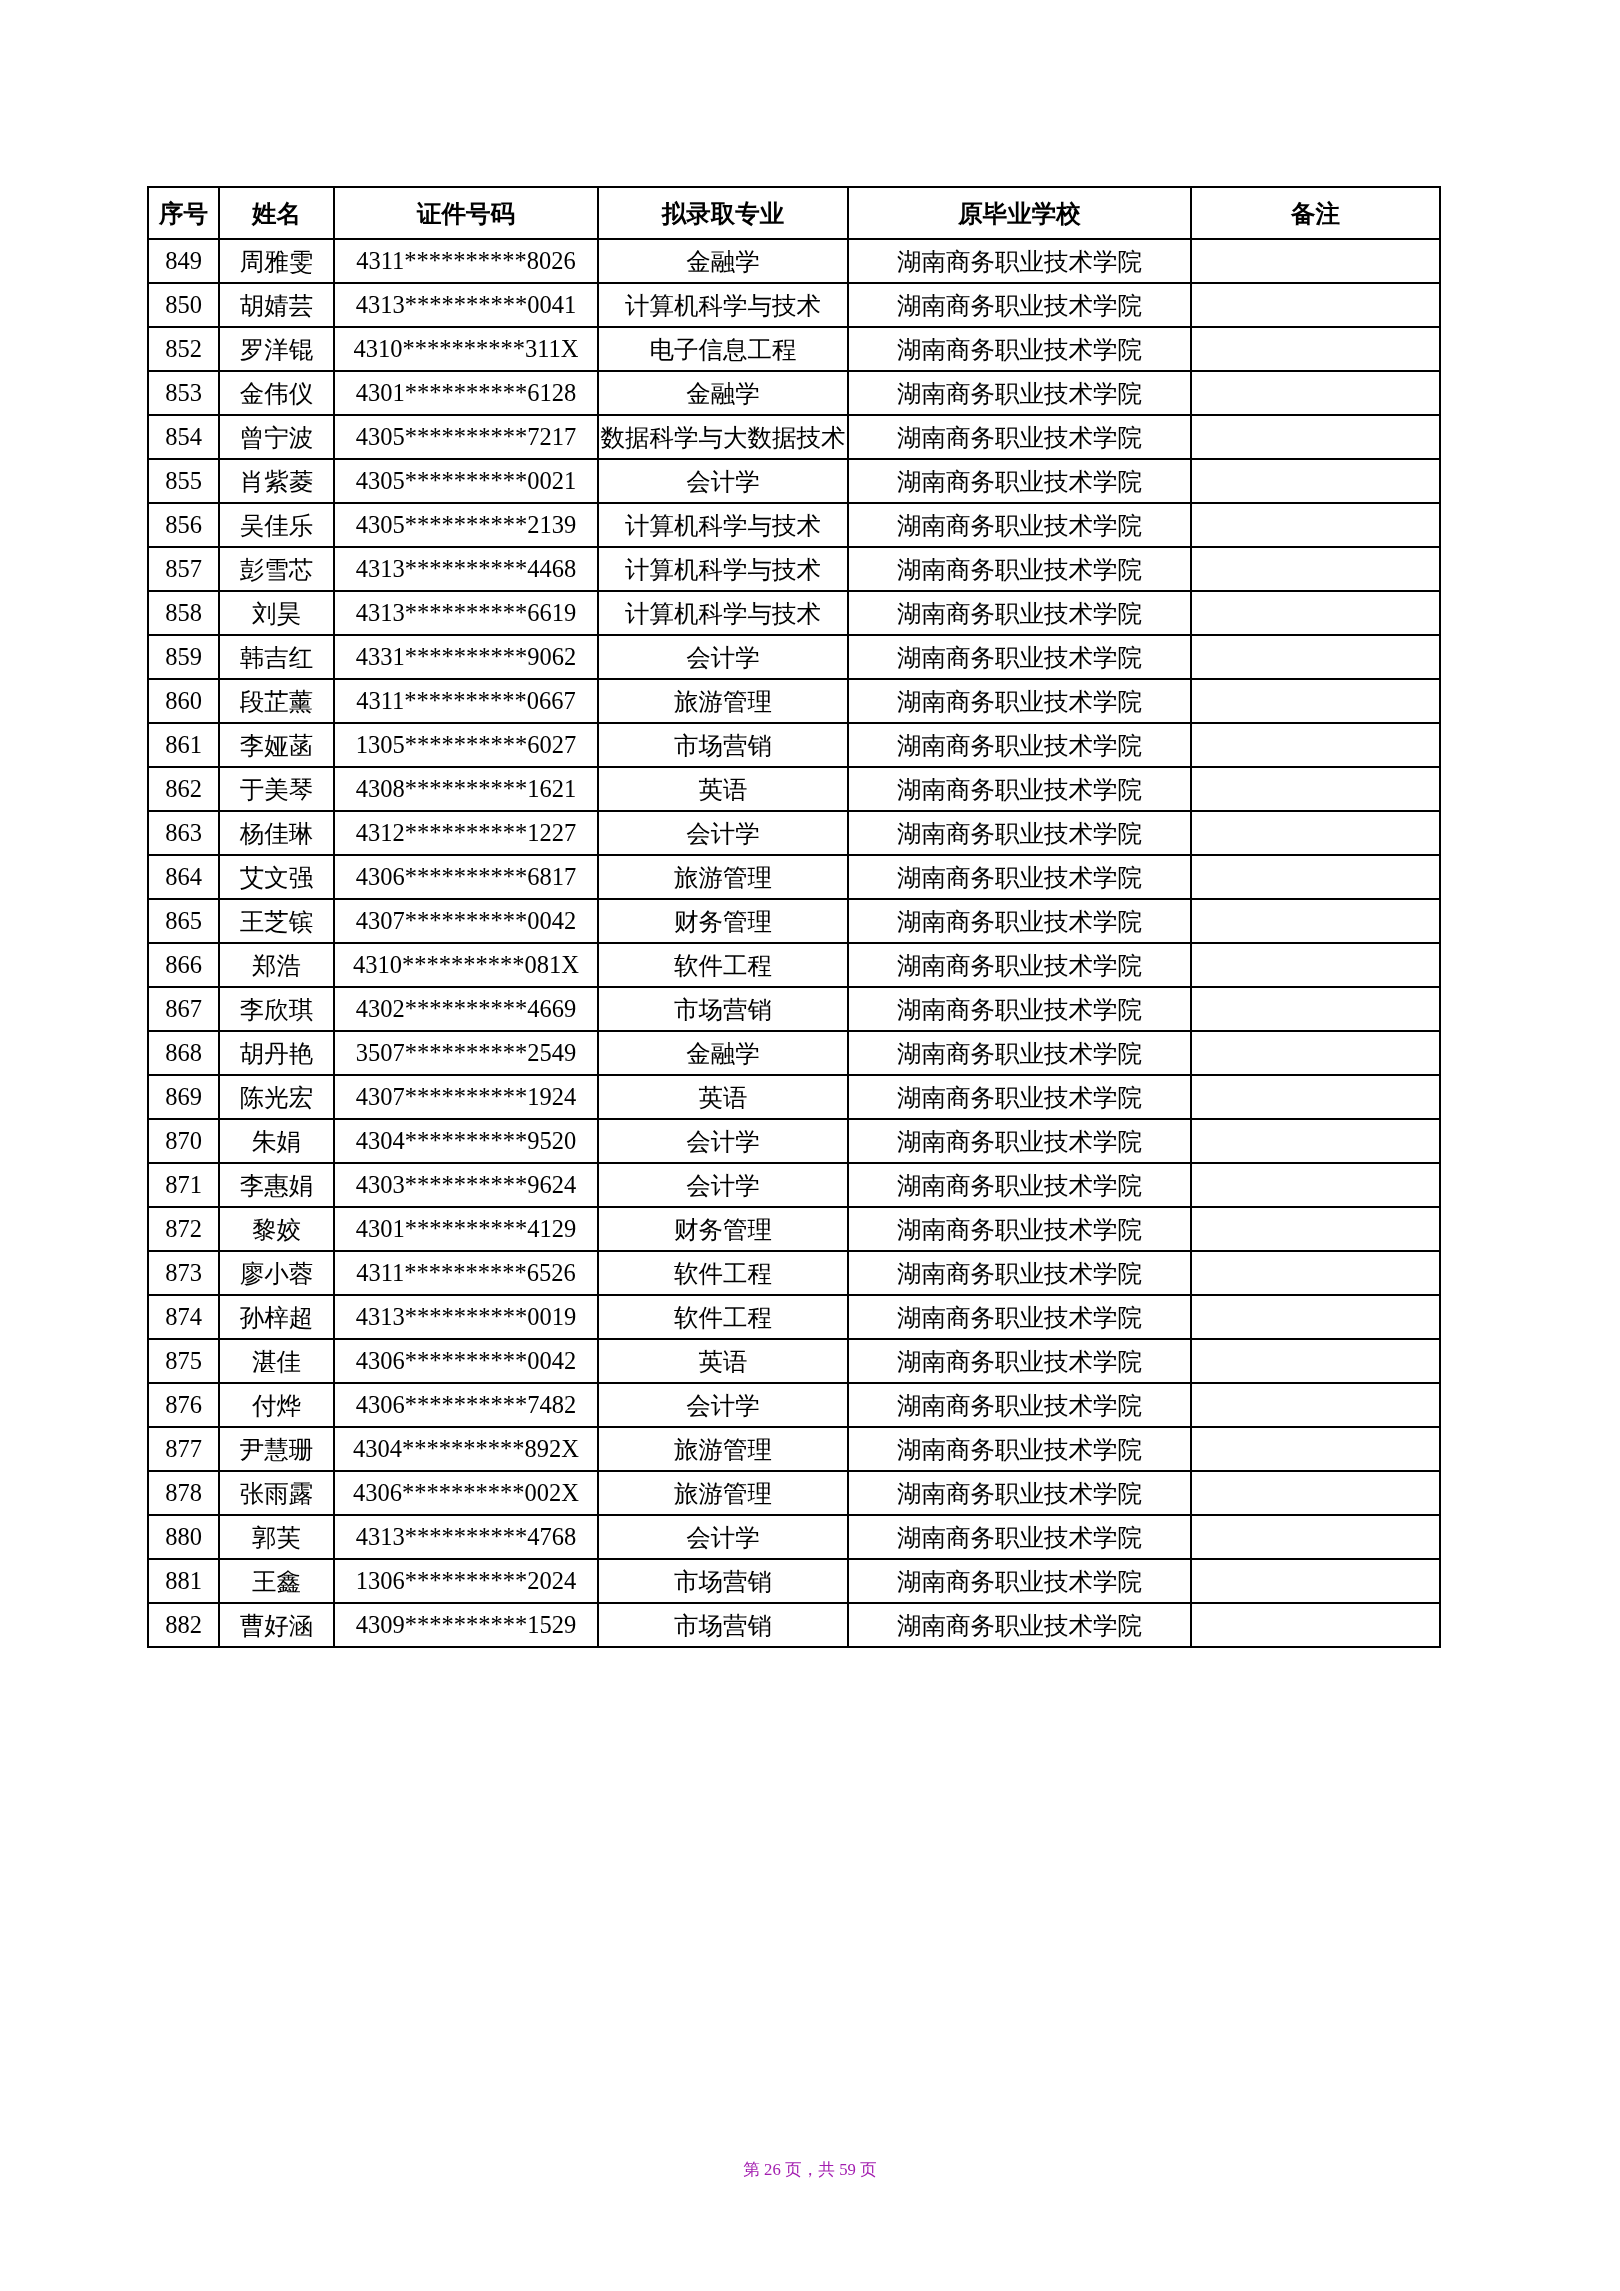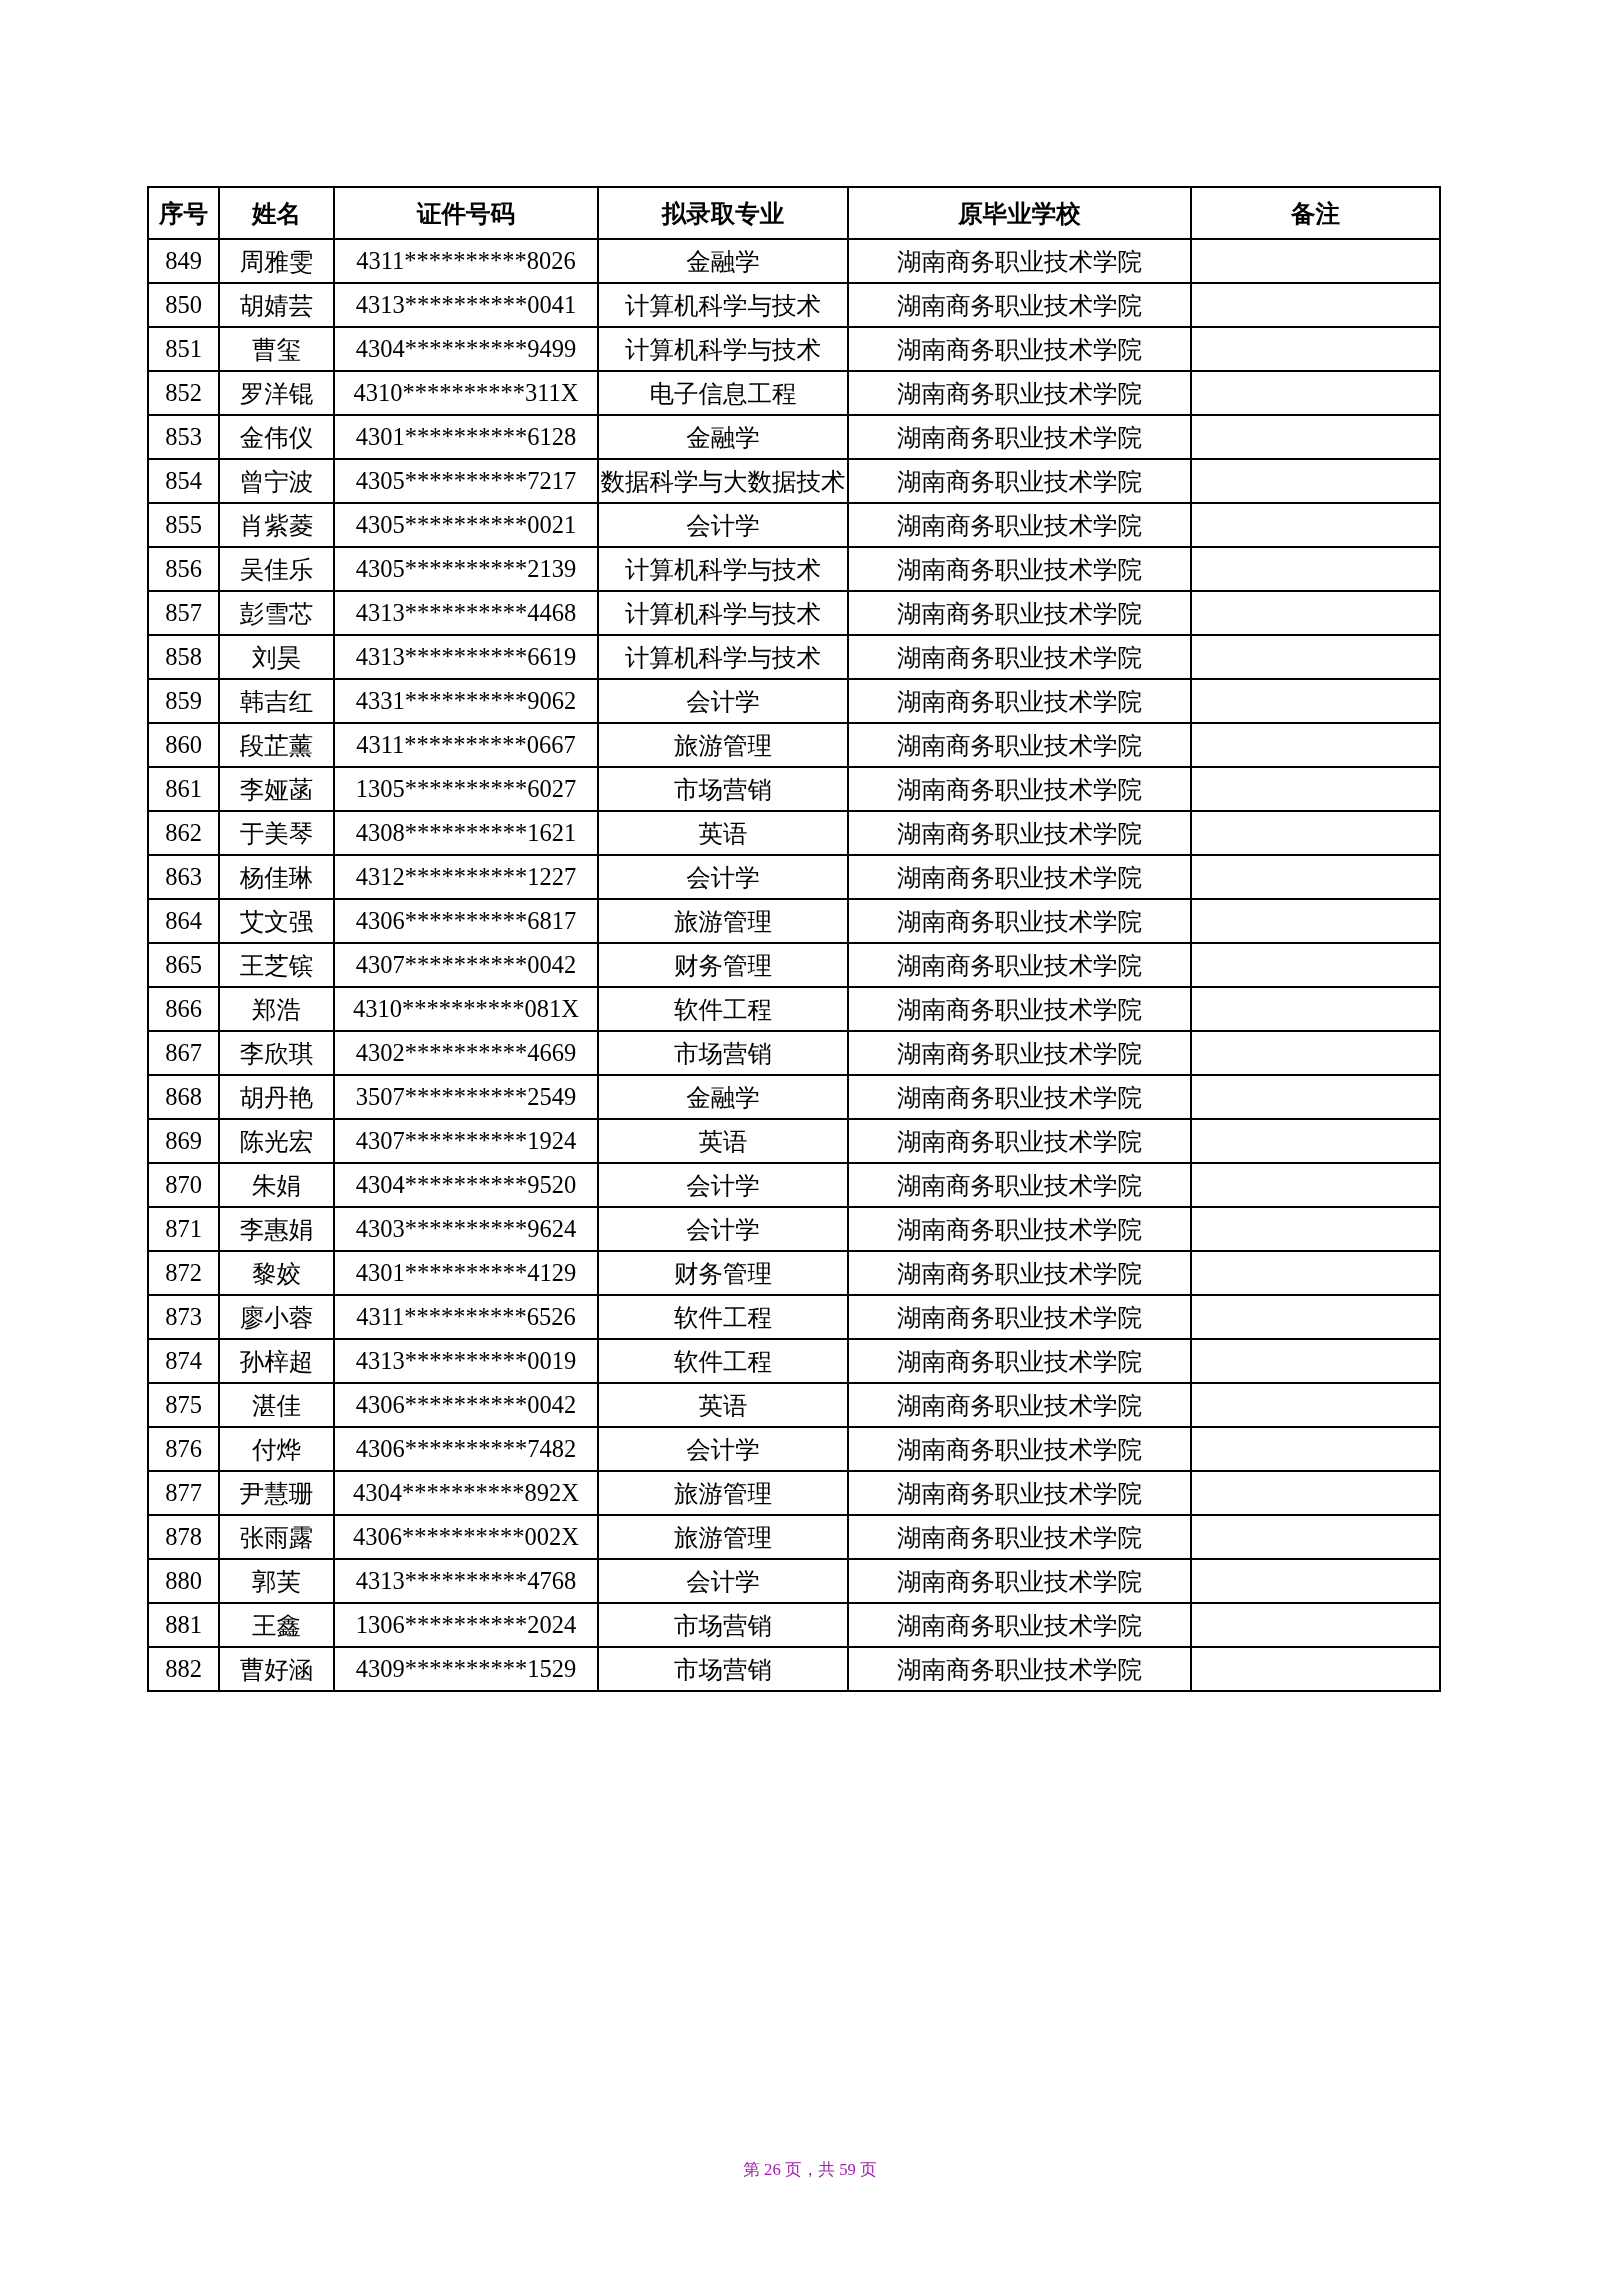--- a/index.html
+++ b/index.html
@@ -91,28 +91,20 @@
 
   <tr>
     <td class="seq-cell">850</td>
     <td class="name-cell">胡婧芸</td>
     <td class="id-cell">4313**********0041</td>
     <td class="major-cell">计算机科学与技术</td>
     <td class="school-cell">湖南商务职业技术学院</td>
     <td class="remark-cell"></td>
   </tr>
 
-  <tr>
-    <td class="seq-cell">851</td>
-    <td class="name-cell">曹玺</td>
-    <td class="id-cell">4304**********9499</td>
-    <td class="major-cell">计算机科学与技术</td>
-    <td class="school-cell">湖南商务职业技术学院</td>
-    <td class="remark-cell"></td>
-  </tr>
 
   <tr>
     <td class="seq-cell">852</td>
     <td class="name-cell">罗洋锟</td>
     <td class="id-cell">4310**********311X</td>
     <td class="major-cell">电子信息工程</td>
     <td class="school-cell">湖南商务职业技术学院</td>
     <td class="remark-cell"></td>
   </tr>
 

